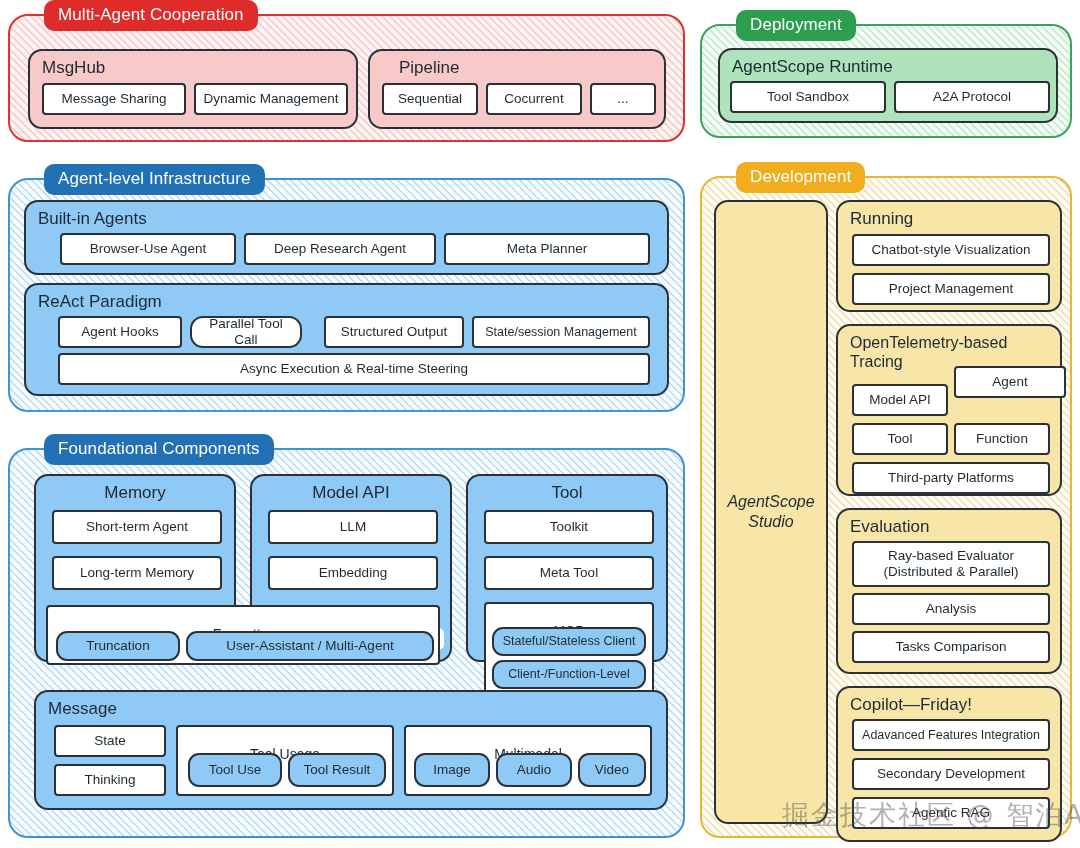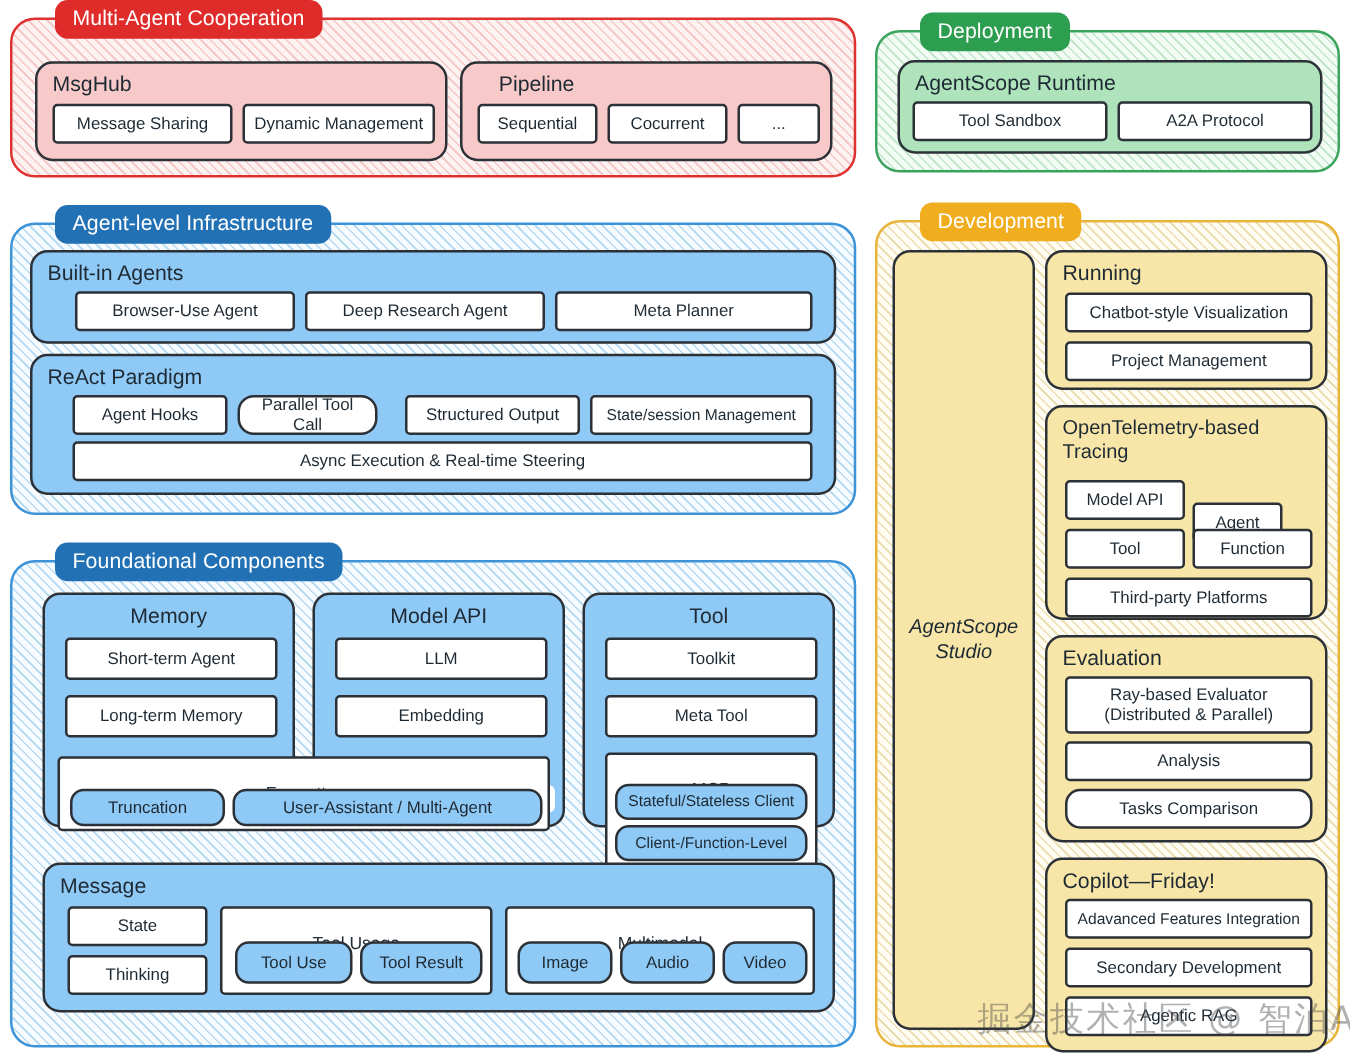--- a/index.html
+++ b/index.html
@@ -259,32 +259,32 @@
   <div class="panel p-yel" style="left:134px; top:22px; width:226px; height:112px;">
     <div class="panel-title">Running</div>
     <div class="chip" style="left:14px; top:32px; width:198px; height:32px;">Chatbot-style Visualization</div>
     <div class="chip" style="left:14px; top:71px; width:198px; height:32px;">Project Management</div>
   </div>
 
   <div class="panel p-yel" style="left:134px; top:146px; width:226px; height:172px;">
     <div class="panel-title" style="font-size:16px; line-height:1.2;">OpenTelemetry-based
 Tracing</div>
     <div class="chip" style="left:14px; top:58px; width:96px; height:32px;">Model API</div>
-    <div class="chip" style="left:116px; top:40px; width:72px; height:32px;margin-top:36px;">Agent</div>
+    <div class="chip" style="left:116px; top:40px; width:112px; height:32px;">Agent</div>
     <div class="chip" style="left:14px; top:97px; width:96px; height:32px;">Tool</div>
     <div class="chip" style="left:116px; top:97px; width:96px; height:32px;">Function</div>
     <div class="chip" style="left:14px; top:136px; width:198px; height:32px;">Third-party Platforms</div>
   </div>
 
   <div class="panel p-yel" style="left:134px; top:330px; width:226px; height:166px;">
     <div class="panel-title">Evaluation</div>
     <div class="chip" style="left:14px; top:31px; width:198px; height:46px;">Ray-based Evaluator
 (Distributed &amp; Parallel)</div>
     <div class="chip" style="left:14px; top:83px; width:198px; height:32px;">Analysis</div>
-    <div class="chip" style="left:14px; top:121px; width:198px; height:32px;border-radius:12px;">Tasks Comparison</div>
+    <div class="chip" style="left:14px; top:121px; width:198px; height:32px;">Tasks Comparison</div>
   </div>
 
   <div class="panel p-yel" style="left:134px; top:508px; width:226px; height:156px;">
     <div class="panel-title">Copilot—Friday!</div>
     <div class="chip" style="left:14px; top:31px; width:198px; height:32px; font-size:12.5px;">Adavanced Features Integration</div>
     <div class="chip" style="left:14px; top:70px; width:198px; height:32px;">Secondary Development</div>
     <div class="chip" style="left:14px; top:109px; width:198px; height:32px;">Agentic RAG</div>
   </div>
 </div>
 

